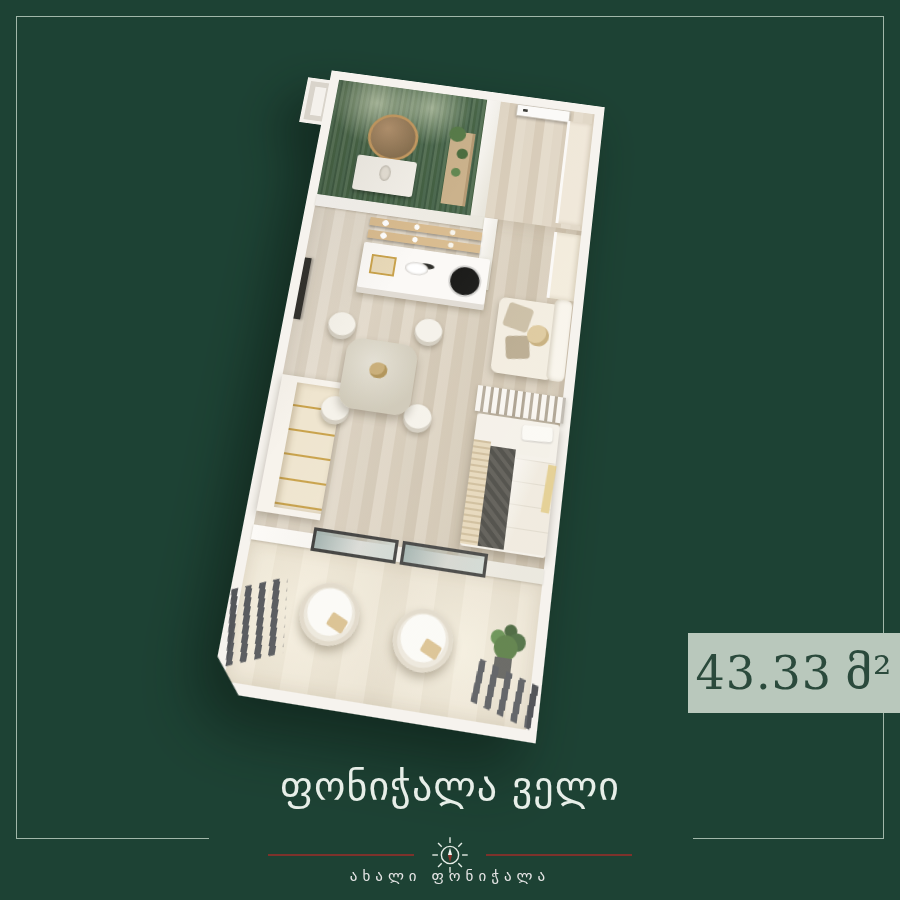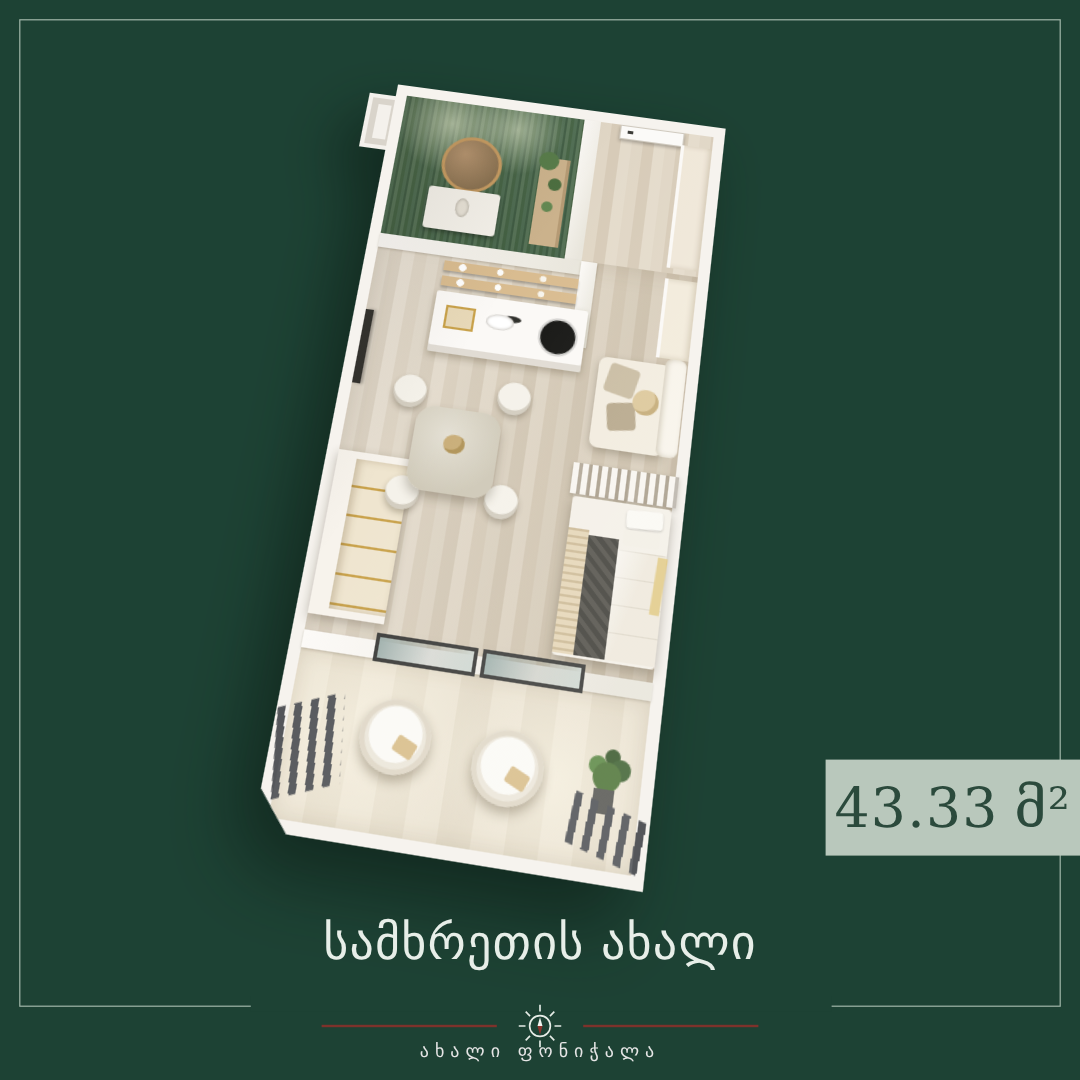--- a/index.html
+++ b/index.html
@@ -250,21 +250,21 @@
     </div>
   </div>
 
   <div class="area-badge">
     <span class="value">43.33</span>
     <span class="unit">მ²</span>
   </div>
 
   <div class="frame-gap-cover"></div>
 
-  <div class="brand-title">სამხრეთის ახალი</div>
+  <div class="brand-title">ფონიჭალა ველი</div>
 
   <div class="brand-divider">
     <span class="divider-line"></span>
     <svg class="compass" width="38" height="38" viewBox="0 0 44 44">
       <g stroke="#e6ede7" stroke-width="1.6">
         <circle cx="22" cy="22" r="10" fill="none"></circle>
         <line x1="22" y1="1.5" x2="22" y2="8"></line>
         <line x1="22" y1="36" x2="22" y2="42.5"></line>
         <line x1="1.5" y1="22" x2="8" y2="22"></line>
         <line x1="36" y1="22" x2="42.5" y2="22"></line>

